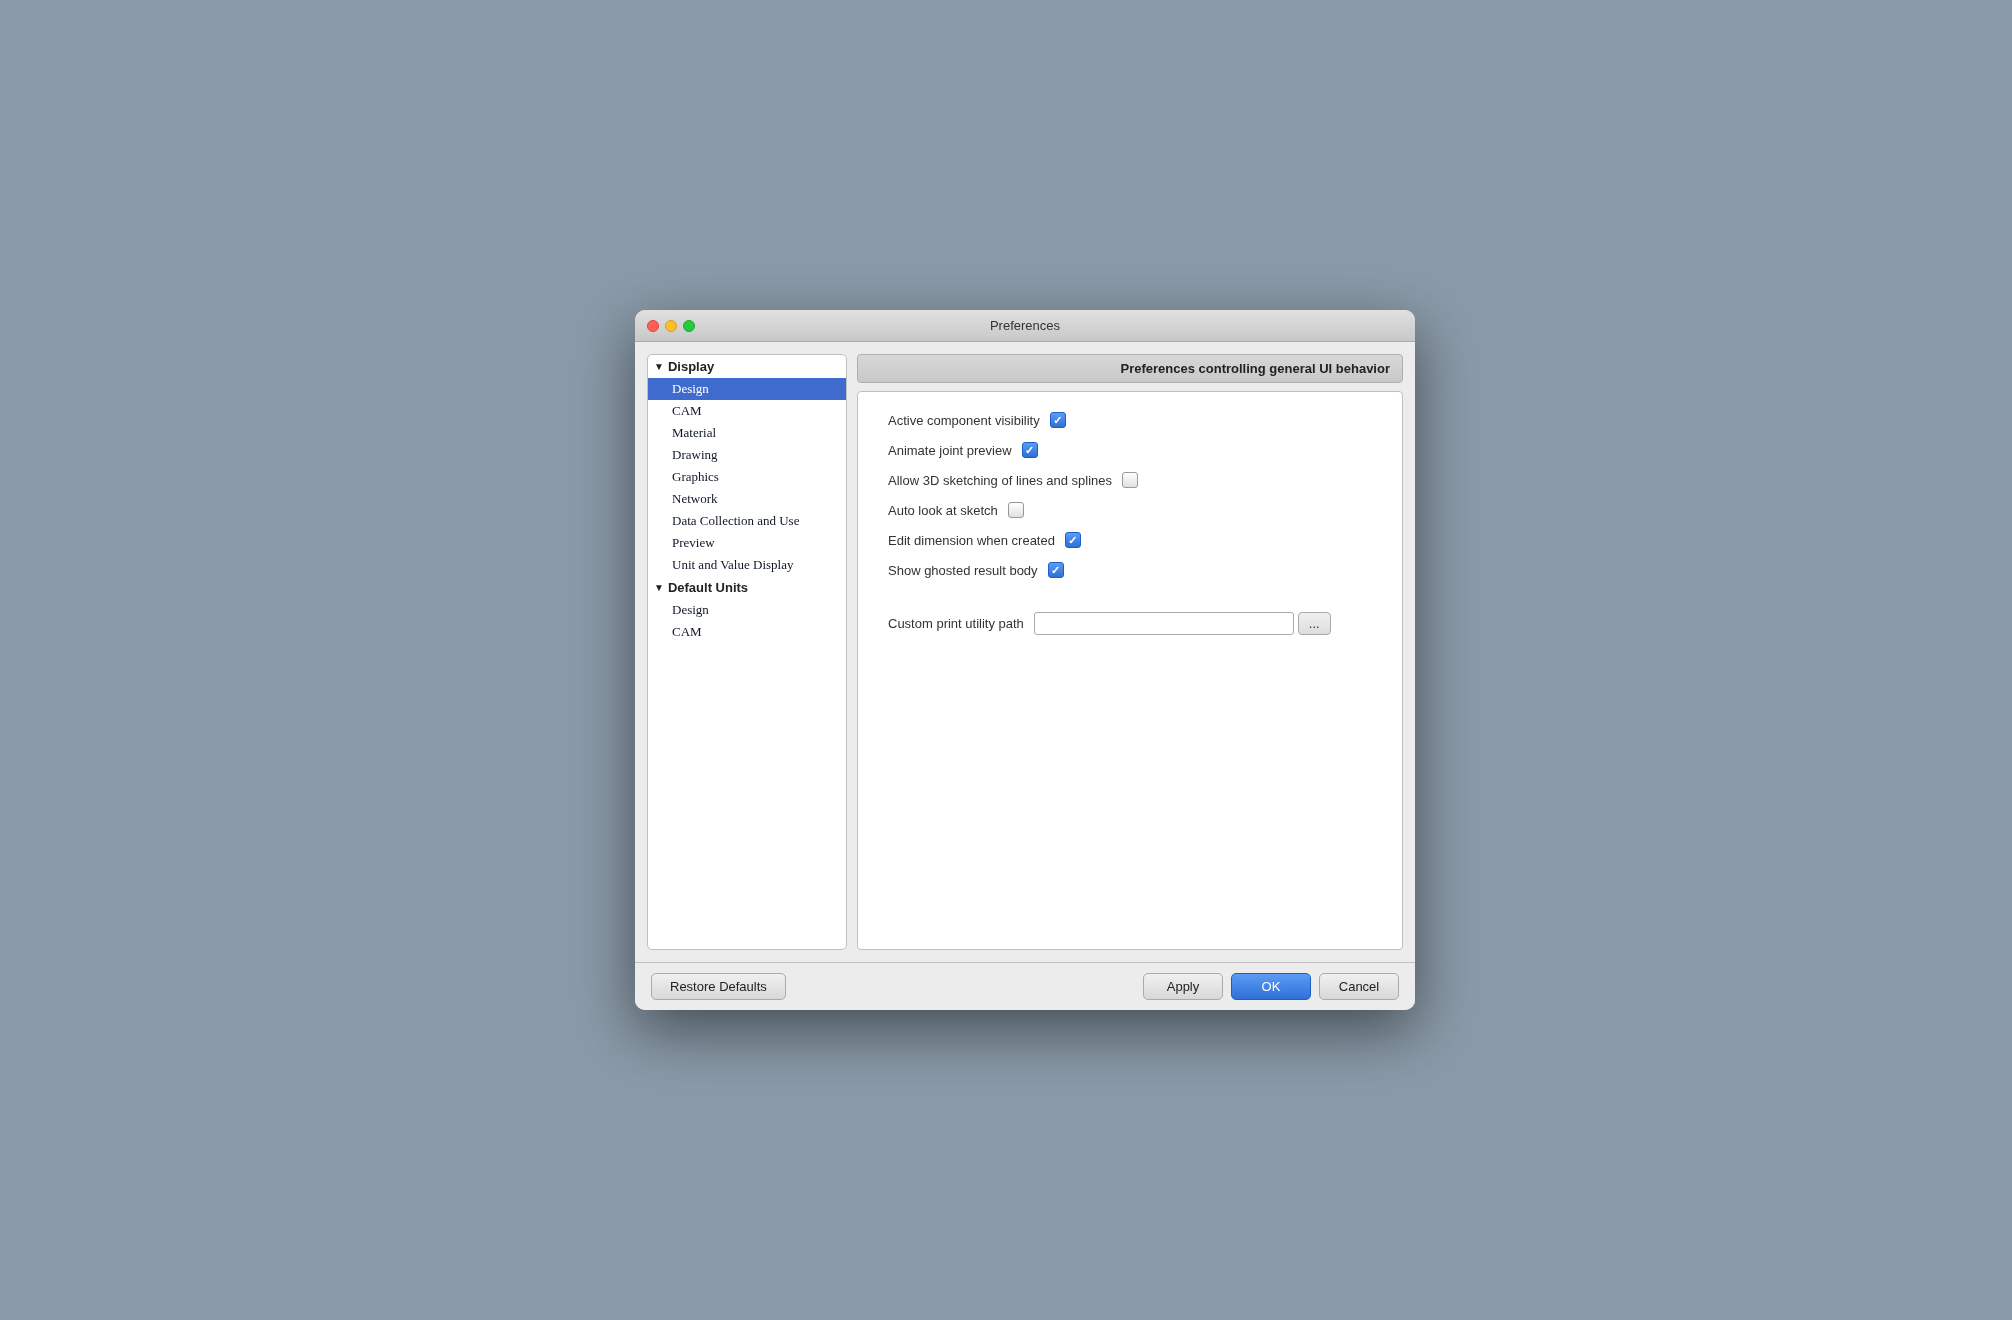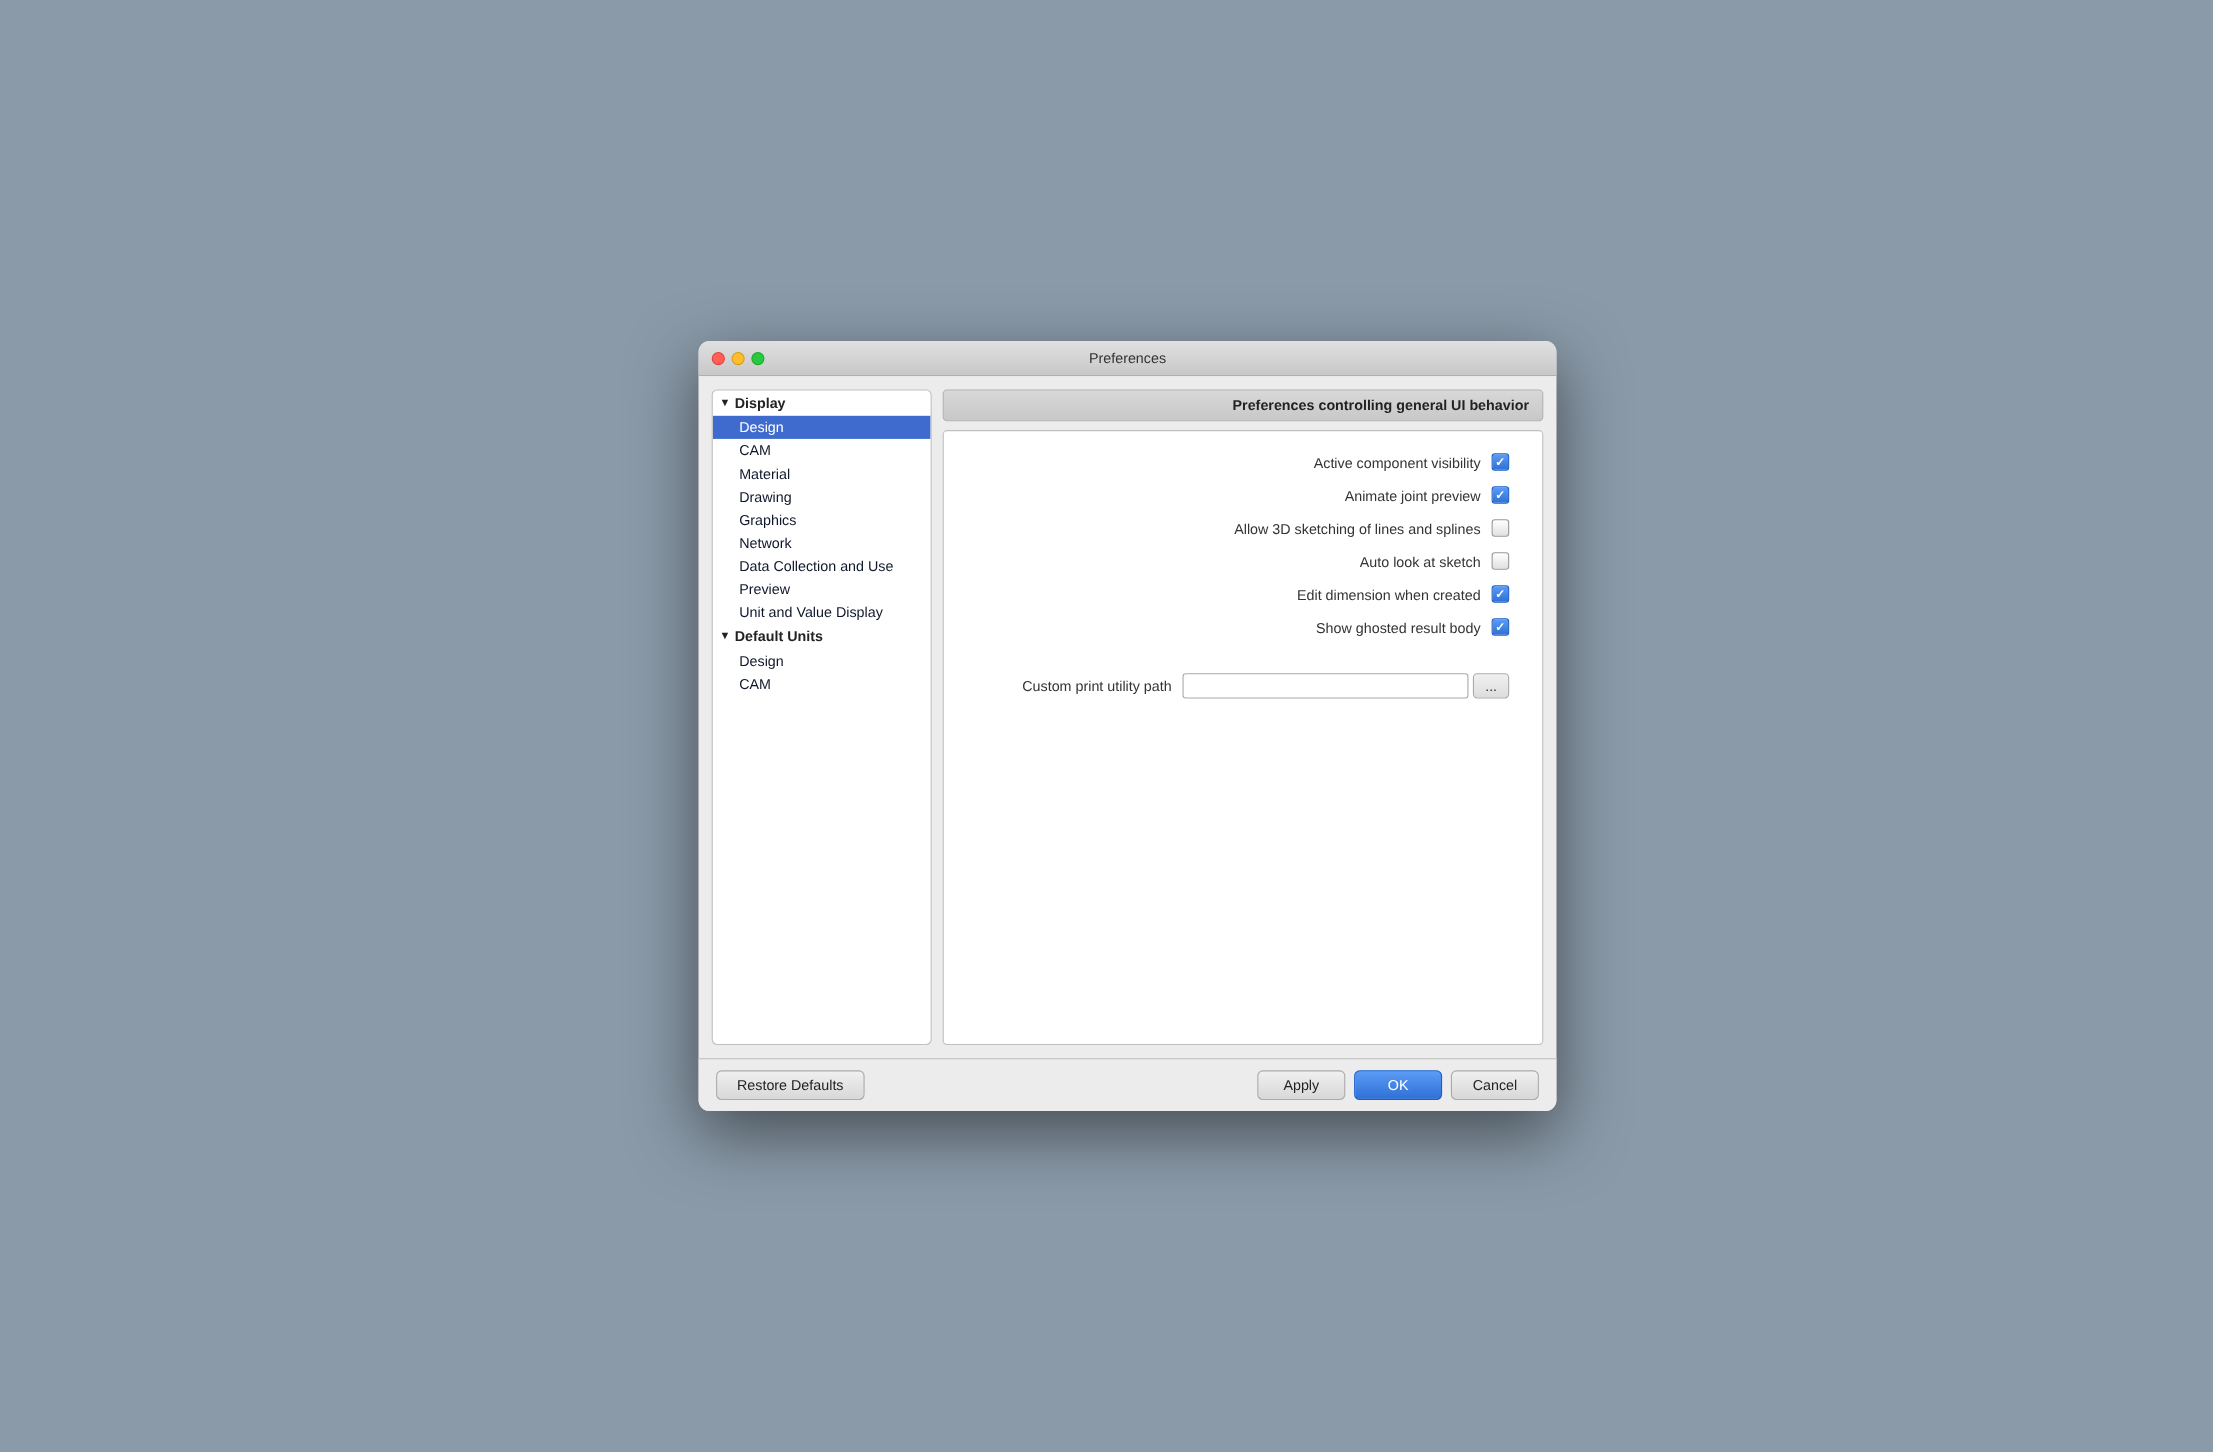--- a/index.html
+++ b/index.html
@@ -84,20 +84,21 @@
       white-space: nowrap;
     }
 
     .sidebar-item.selected {
       background: #3f6bce;
       color: #fff;
     }
 
     .sidebar-item.level1 {
       padding-left: 24px;
+      font-family: Liberation Serif, serif;
     }
 
     .sidebar-group-header {
       display: flex;
       align-items: center;
       padding: 4px 8px 4px 6px;
       cursor: pointer;
       font-weight: 600;
       color: #222;
     }
@@ -131,21 +132,21 @@
       background: #fff;
       border: 1px solid #c0c0c0;
       border-radius: 4px;
       padding: 20px 30px;
       overflow-y: auto;
     }
 
     .pref-row {
       display: flex;
       align-items: center;
-      justify-content: flex-end;
+      justify-content: flex-start;
       margin-bottom: 14px;
       gap: 10px;
     }
 
     .pref-label {
       text-align: right;
       color: #333;
       font-size: 13px;
       flex-shrink: 0;
     }

